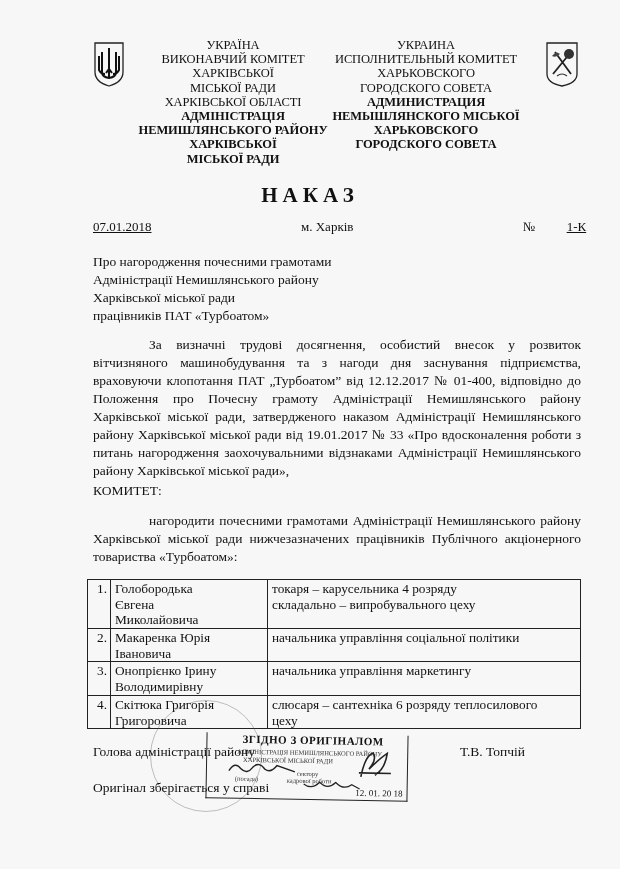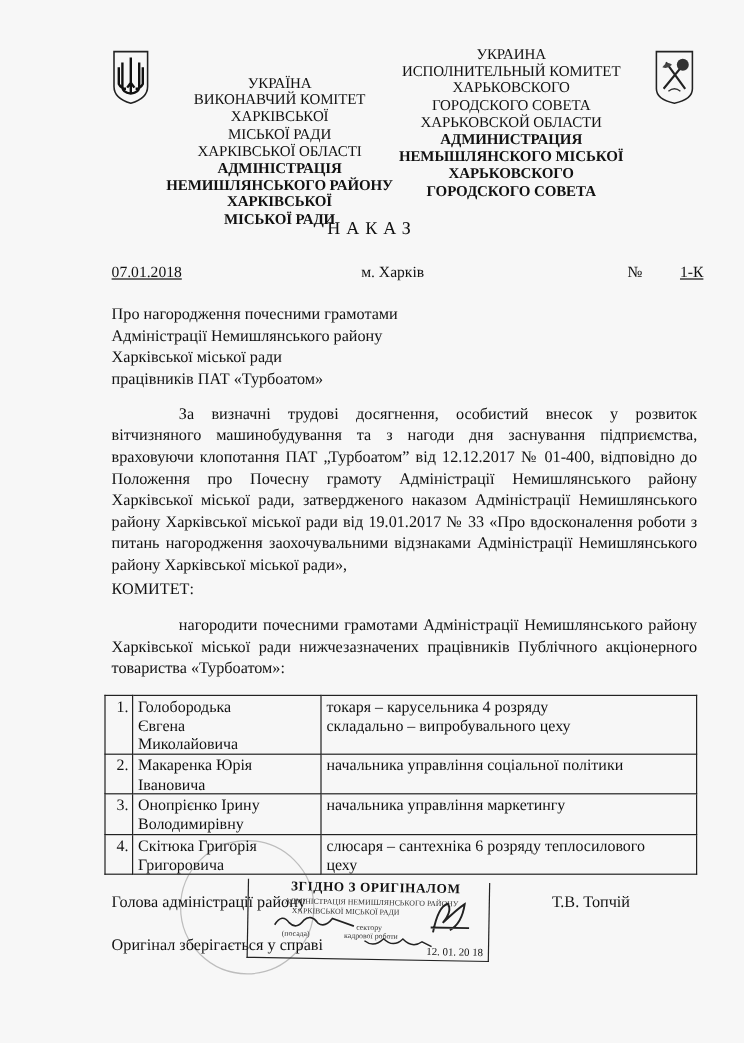--- a/index.html
+++ b/index.html
@@ -11,30 +11,30 @@
     position: relative;
   }
   .abs { position: absolute; }
   .hdr-col {
     position: absolute; top: 38px; width: 200px;
     text-align: center; font-size: 12.5px; line-height: 14.2px;
     letter-spacing: -0.1px;
   }
   .hdr-col div { white-space: nowrap; }
   .hdr-col .b { font-weight: bold; }
-  #hdr-left { left: 133px; margin-top: 24px; }
+  #hdr-left { left: 133px; }
   #hdr-right { left: 326px; }
 
   .emblem { position: absolute; width: 34px; height: 48px; }
   #emblem-ua { left: 92px; top: 40px; }
   #emblem-kh { left: 545px; top: 40px; }
 
   #title {
     left: 0; width: 620px; top: 183px; text-align: center;
-    font-weight: normal; font-size: 15px; letter-spacing: 5px;
+    font-weight: bold; font-size: 21px; letter-spacing: 5px;
   }
   .meta { top: 219px; font-size: 13px; }
   #date { left: 93px; text-decoration: underline; }
   #city { left: 301px; }
   #number { left: 523px; }
   #number .u { text-decoration: underline; margin-left: 28px; }
 
   #subject {
     left: 93px; top: 253px; font-size: 13.5px; line-height: 18px;
   }
@@ -110,21 +110,20 @@
   <div class="b">НЕМИШЛЯНСЬКОГО РАЙОНУ</div>
   <div class="b">ХАРКІВСЬКОЇ</div>
   <div class="b">МІСЬКОЇ РАДИ</div>
 </div>
 
 <div class="hdr-col" id="hdr-right">
   <div>УКРАИНА</div>
   <div>ИСПОЛНИТЕЛЬНЫЙ КОМИТЕТ</div>
   <div>ХАРЬКОВСКОГО</div>
   <div>ГОРОДСКОГО СОВЕТА</div>
-  <div>ХАРЬКОВСКОЙ ОБЛАСТИ</div>
   <div class="b">АДМИНИСТРАЦИЯ</div>
   <div class="b">НЕМЫШЛЯНСКОГО МІСЬКОЇ</div>
   <div class="b">ХАРЬКОВСКОГО</div>
   <div class="b">ГОРОДСКОГО СОВЕТА</div>
 </div>
 <div class="emblem" id="emblem-kh">
   <svg width="34" height="48" viewBox="0 0 34 48">
     <path d="M2 3 H32 V34 Q32 43 17 46 Q2 43 2 34 Z" fill="none" stroke="#222" stroke-width="1.3"></path>
     <path d="M8 34 L26 12 M10 12 L26 34" stroke="#222" stroke-width="1.8"></path>
     <circle cx="24" cy="14" r="5" fill="#333"></circle>

